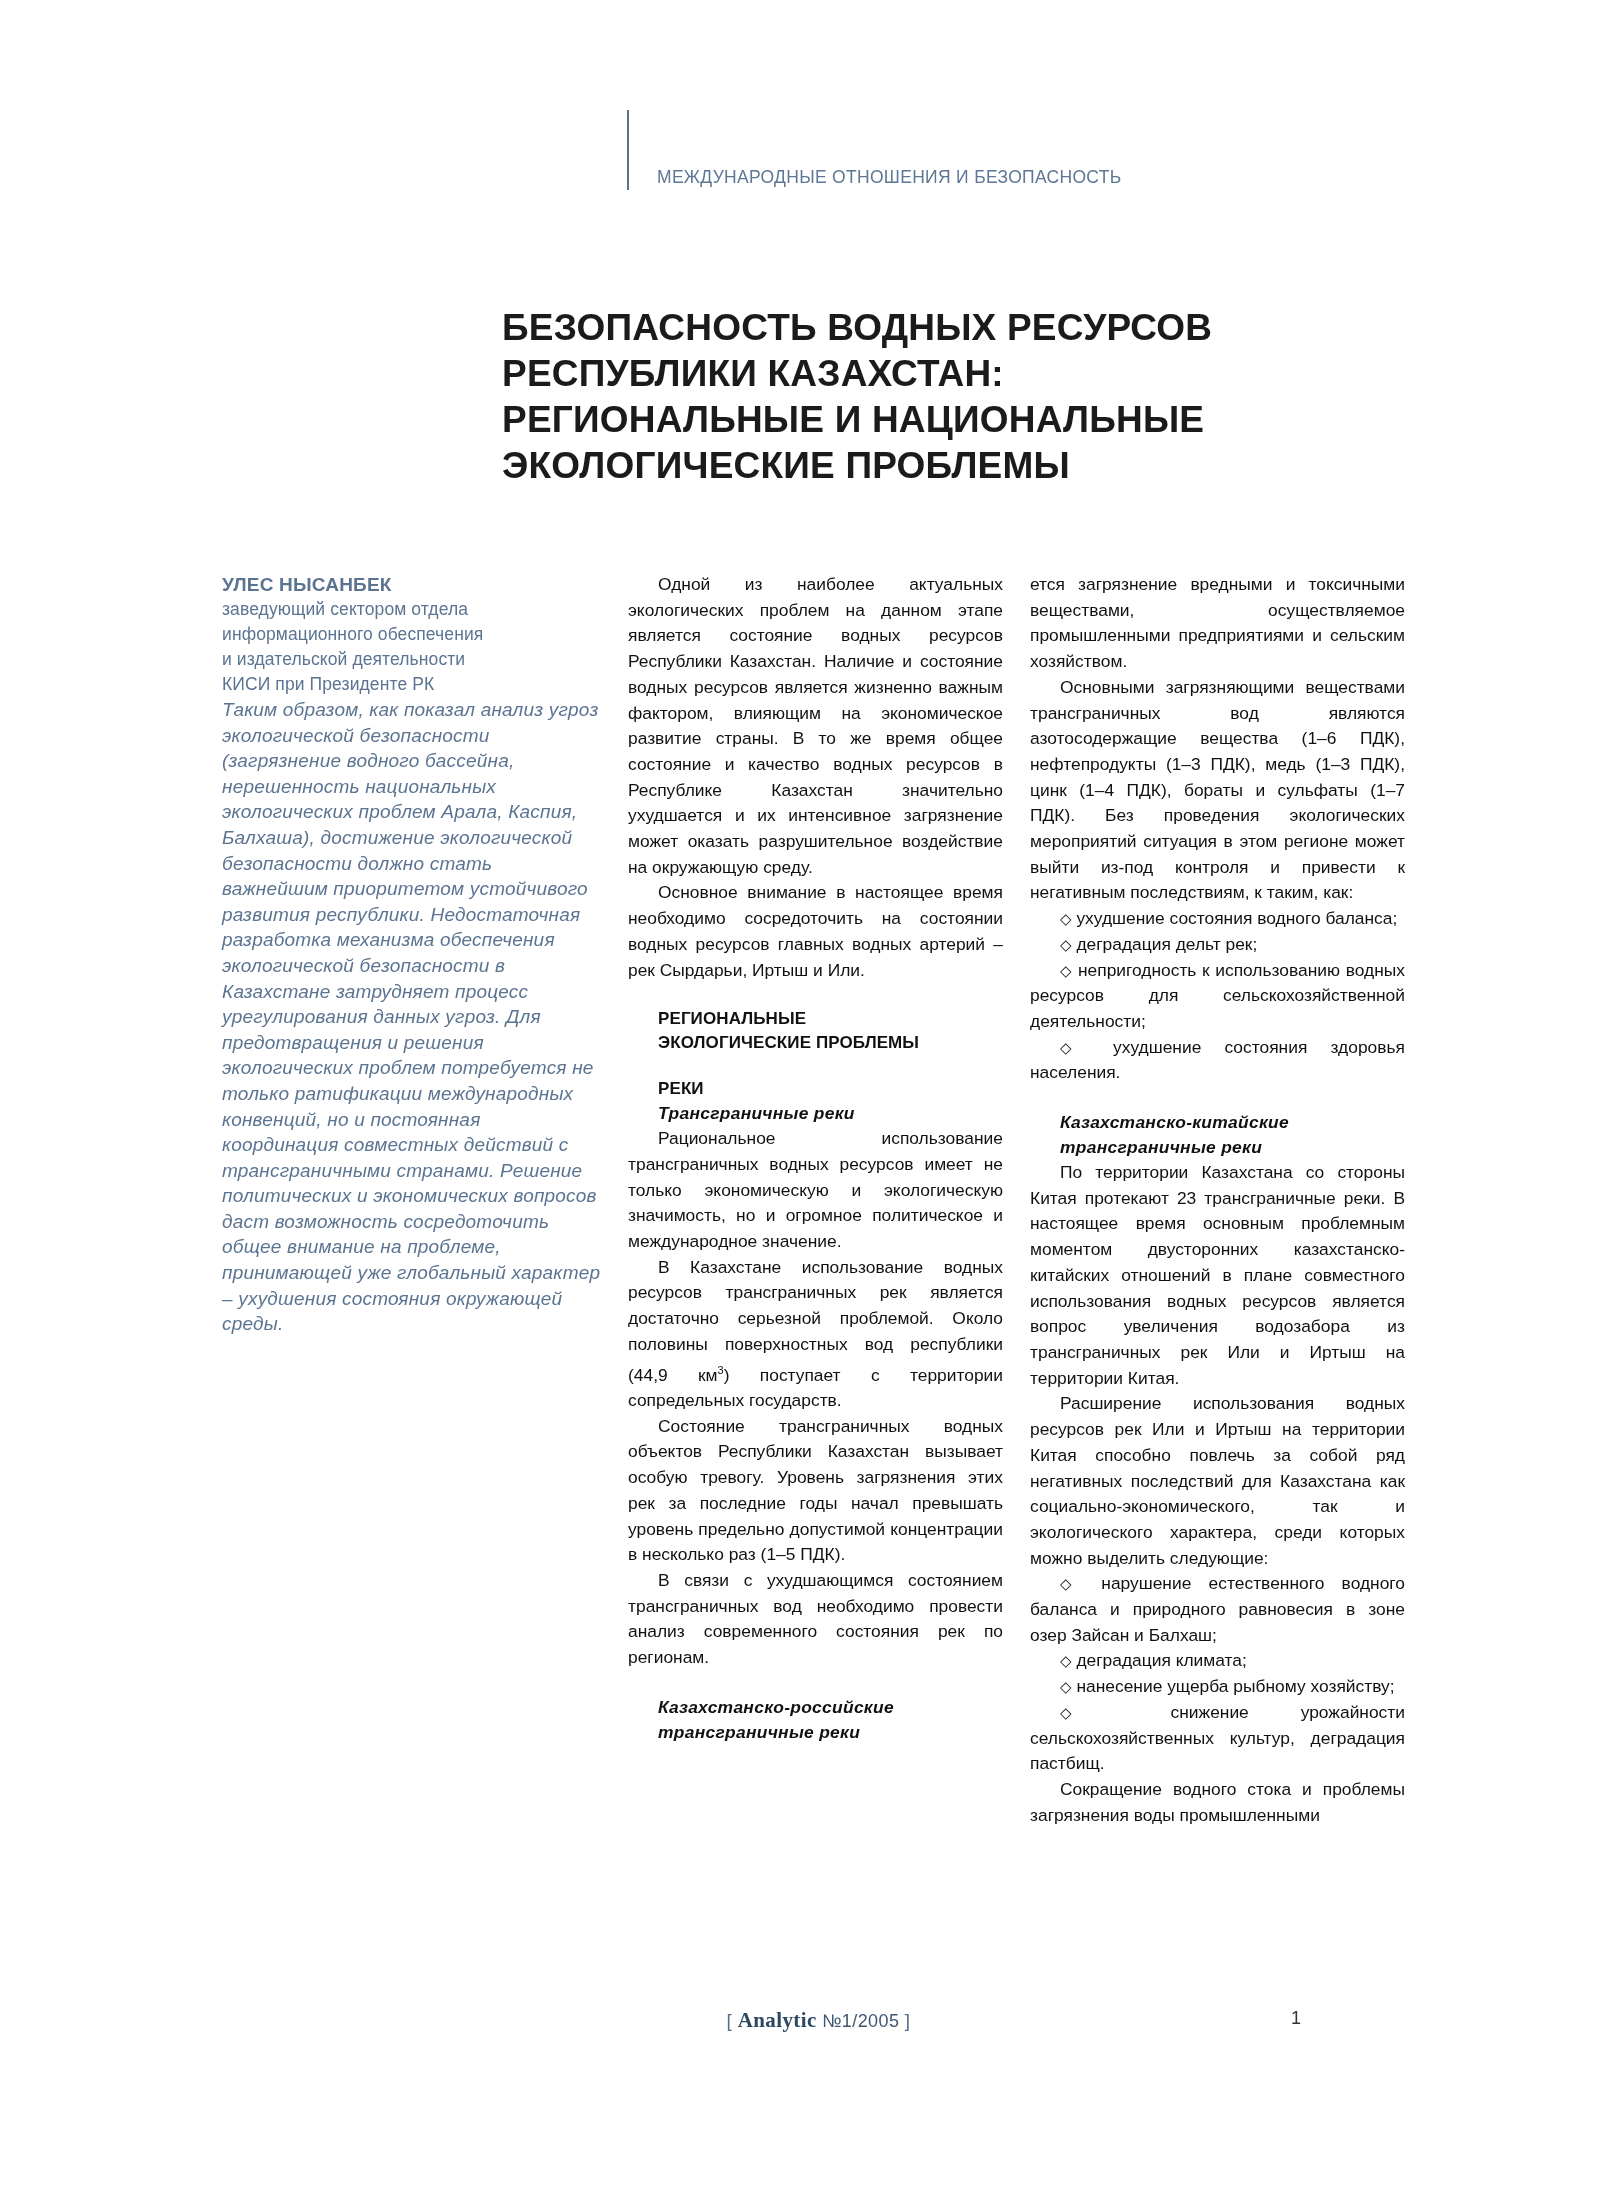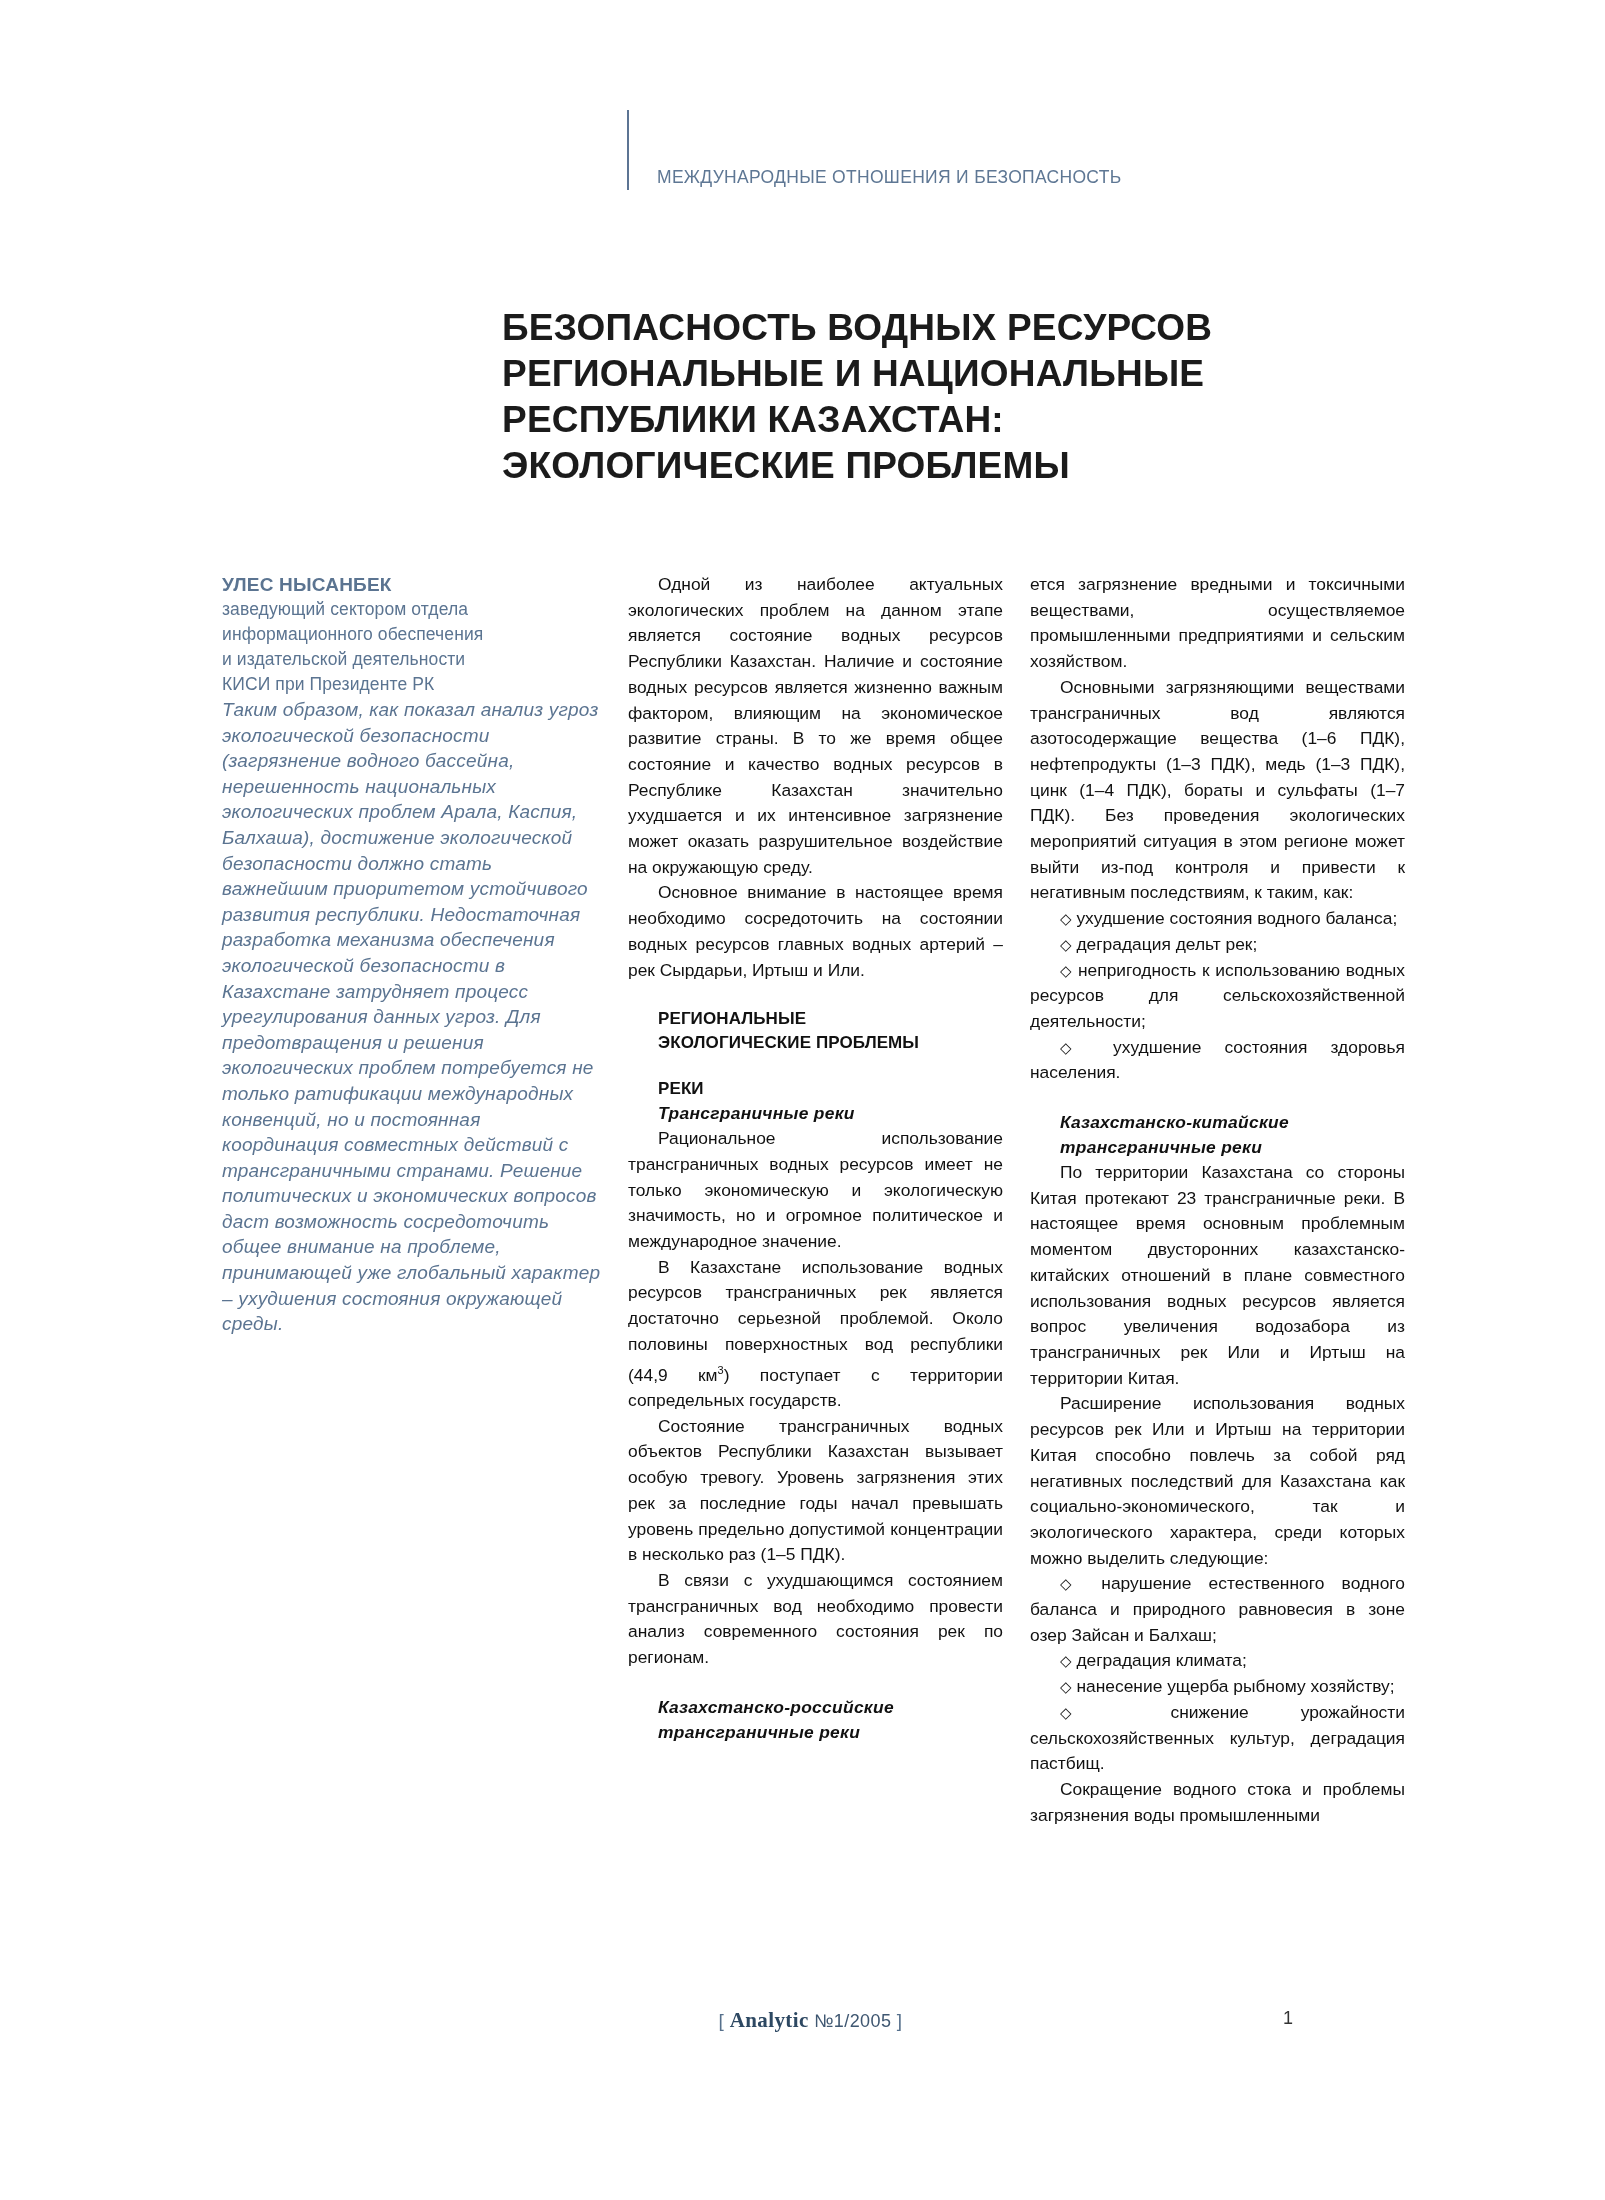--- a/index.html
+++ b/index.html
@@ -138,21 +138,21 @@
     text-indent: 30px;
   }
   .lozenge {
     font-size: 15px;
   }
   sup { font-size: 11px; vertical-align: super; }
 
   
   .footer {
     position: absolute;
-    left: 8px;
+    left: 16px;
     top: 2008px;
     width: 1453px;
     height: 40px;
   }
   .footer-center {
     position: absolute;
     left: 0;
     width: 1605px;
     text-align: center;
     font-size: 18px;
@@ -177,22 +177,22 @@
 </head>
 <body>
 
 <div class="running-head">
   <div class="rule"></div>
   <div class="rh-text">МЕЖДУНАРОДНЫЕ ОТНОШЕНИЯ И БЕЗОПАСНОСТЬ</div>
 </div>
 
 <div class="doc-title">
   <div class="tline">БЕЗОПАСНОСТЬ ВОДНЫХ РЕСУРСОВ</div>
+  <div class="tline">РЕСПУБЛИКИ КАЗАХСТАН:</div>
   <div class="tline">РЕГИОНАЛЬНЫЕ И НАЦИОНАЛЬНЫЕ</div>
-  <div class="tline">РЕСПУБЛИКИ КАЗАХСТАН:</div>
   <div class="tline">ЭКОЛОГИЧЕСКИЕ ПРОБЛЕМЫ</div>
 </div>
 
 <div class="col col-left">
   <div class="author-block">
     <div class="author-name">УЛЕС НЫСАНБЕК</div>
     <div class="author-role">заведующий сектором отдела</div>
     <div class="author-role">информационного обеспечения</div>
     <div class="author-role">и издательской деятельности</div>
     <div class="author-role">КИСИ при Президенте РК</div>

